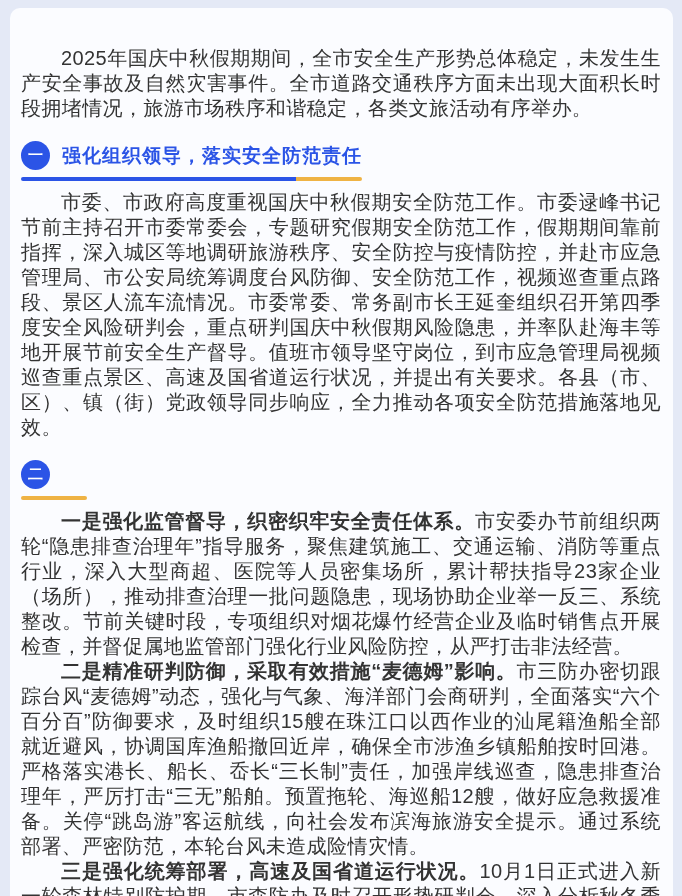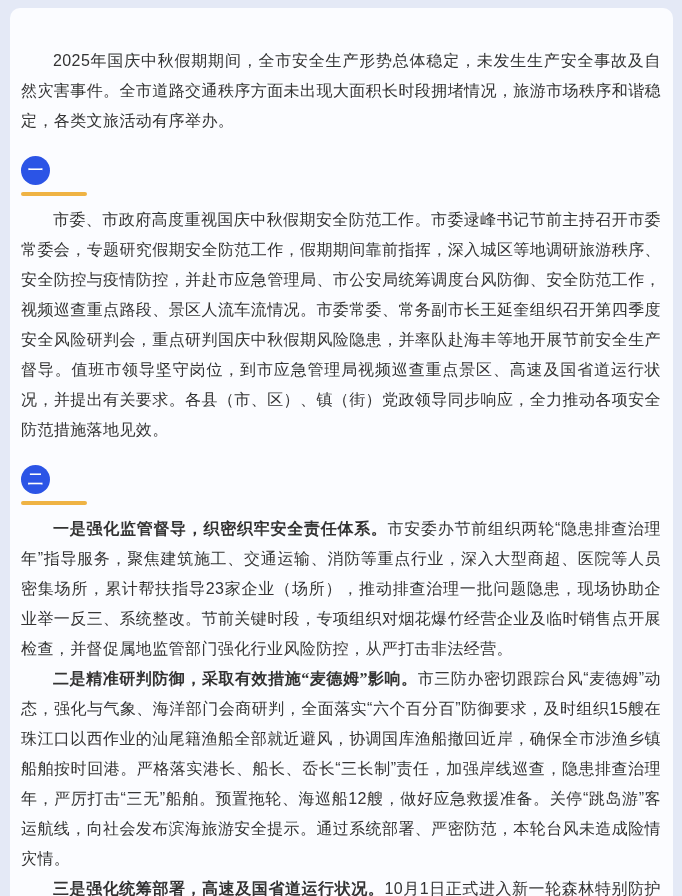--- a/index.html
+++ b/index.html
@@ -19,28 +19,28 @@
   }
   .card{
     margin:8px 9px 0 10px;
     min-height:888px;
     background:var(--card_bg);
     border-radius:10px;
     padding:38px 12px 20px 11px;
   }
   .para{
     margin:0;
-    font-size:16px;
-    line-height:30px;
+    font-size:20px;
+    line-height:25px;
     text-align:justify;
     text-indent:2em;
     color:var(--text_color);
     letter-spacing:0.4px;
   }
-  .para b{font-weight:bold;font-family:Liberation Serif, serif;}
+  .para b{font-weight:bold;}
   .section-header{
     width:-moz-fit-content;
     width:fit-content;
     margin:20px 0 9px 0;
   }
   .header-row{
     display:flex;
     align-items:center;
     gap:12px;
   }
@@ -74,20 +74,21 @@
 
 <div class="card">
 
   <p class="para">
     <span>2025年国庆中秋假期期间，全市安全生产形势总体稳定，未发生生产安全事故及自然灾害事件。全市道路交通秩序方面未出现大面积长时段拥堵情况，旅游市场秩序和谐稳定，各类文旅活动有序举办。</span>
   </p>
 
   <div class="section-header">
     <div class="header-row">
       <div class="num-badge">一</div>
+      <div class="header-title">强化组织领导，落实安全防范责任</div>
     </div>
     <div class="header-underline">
       <span class="ul-blue"></span>
       <span class="ul-yellow"></span>
     </div>
   </div>
 
   <p class="para">
     <span>市委、市政府高度重视国庆中秋假期安全防范工作。市委逯峰书记节前主持召开市委常委会，专题研究假期安全防范工作，假期期间靠前指挥，深入城区等地调研旅游秩序、安全防控与疫情防控，并赴市应急管理局、市公安局统筹调度台风防御、安全防范工作，视频巡查重点路段、景区人流车流情况。市委常委、常务副市长王延奎组织召开第四季度安全风险研判会，重点研判国庆中秋假期风险隐患，并率队赴海丰等地开展节前安全生产督导。值班市领导坚守岗位，到市应急管理局视频巡查重点景区、高速及国省道运行状况，并提出有关要求。各县（市、区）、镇（街）党政领导同步响应，全力推动各项安全防范措施落地见效。</span>
   </p>

